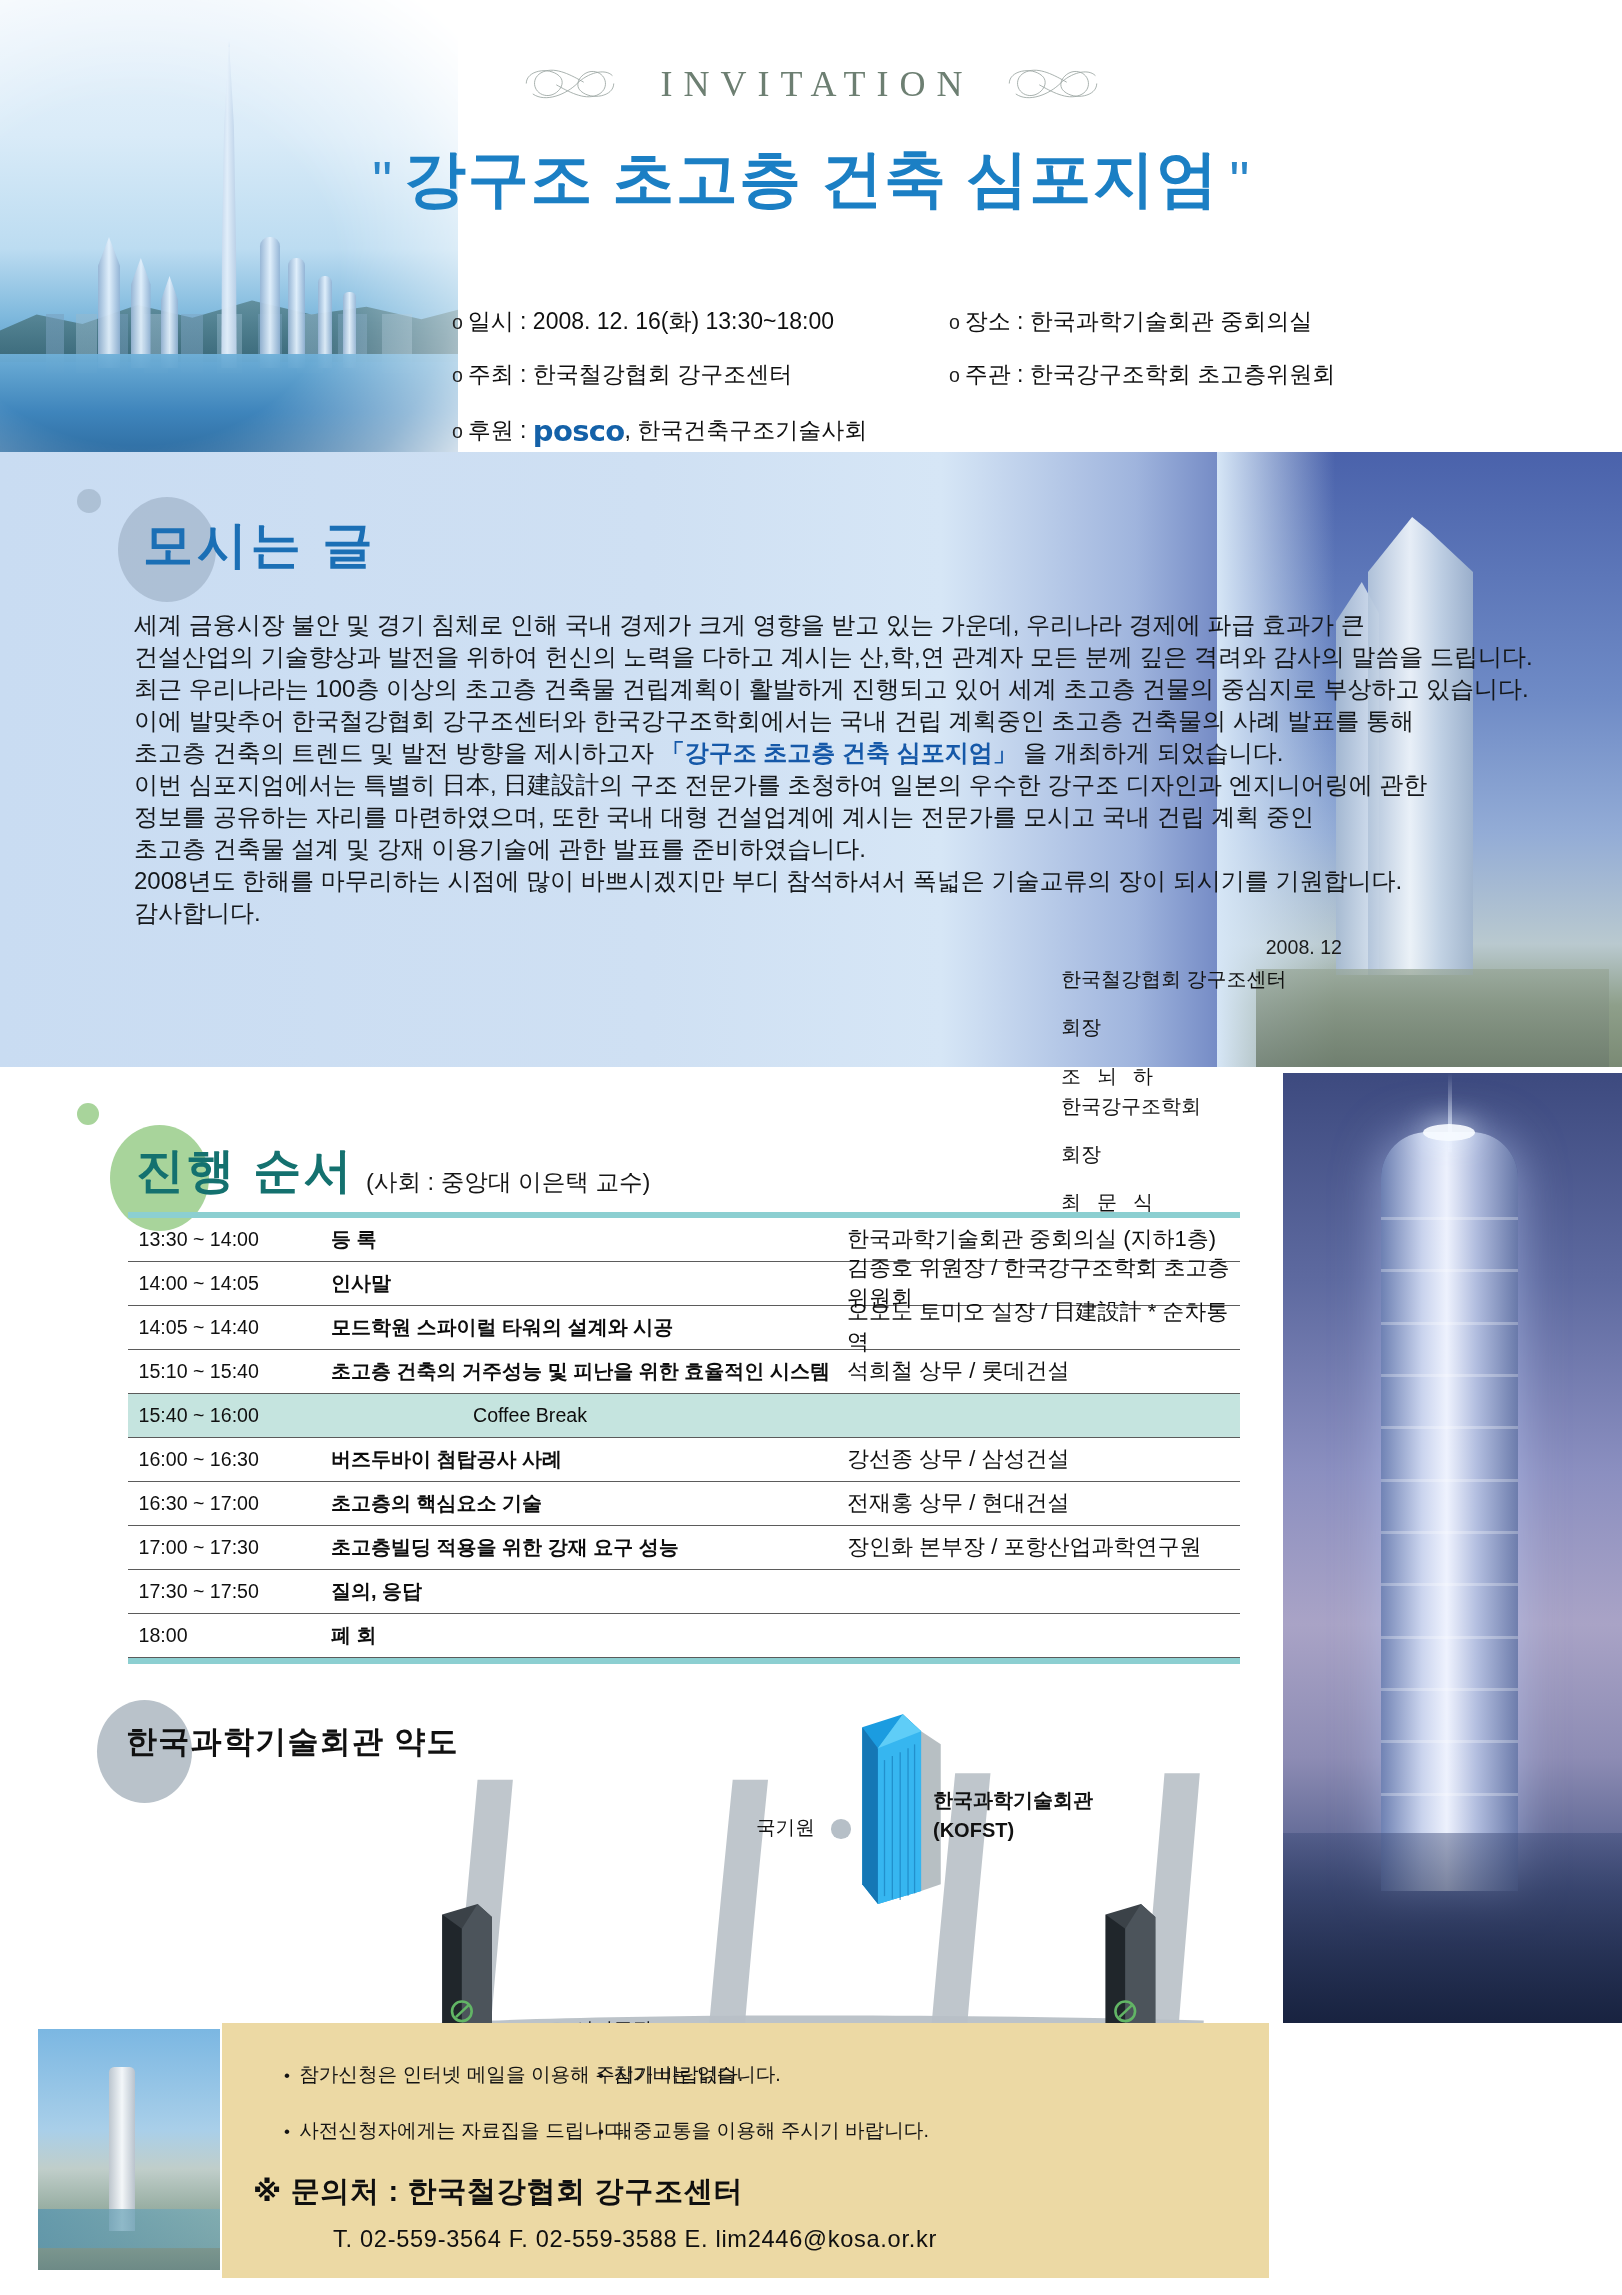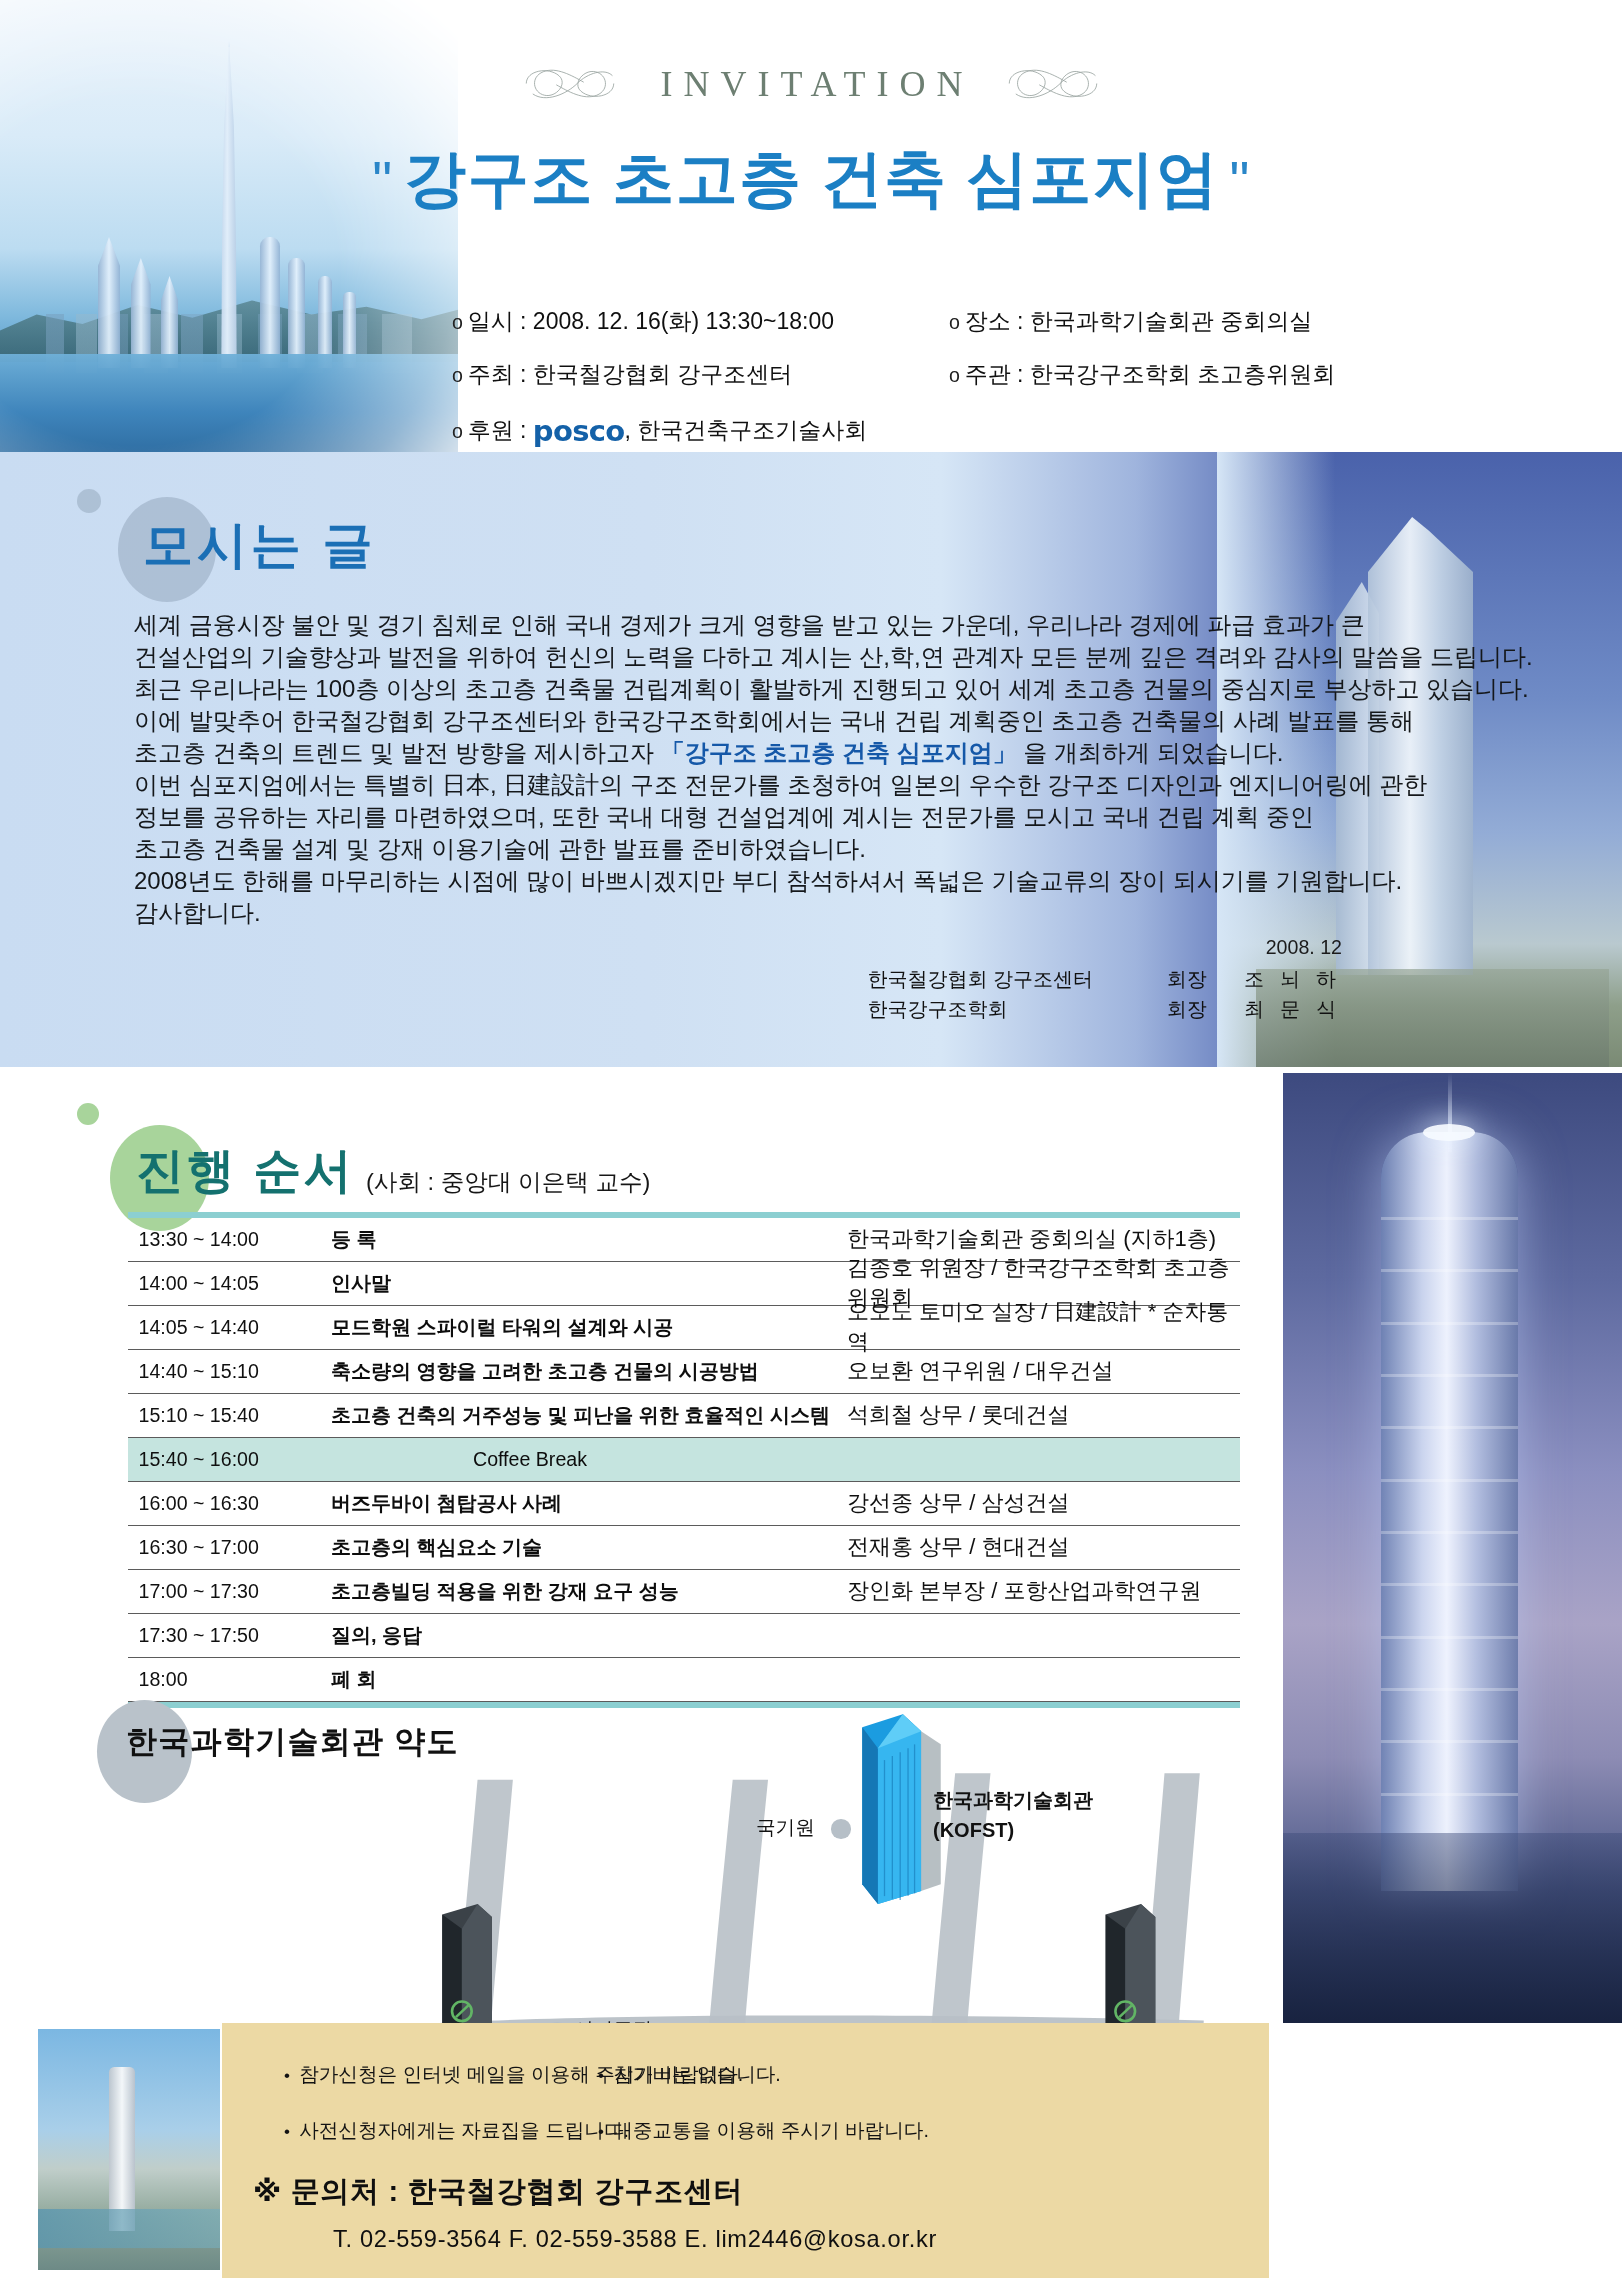--- a/index.html
+++ b/index.html
@@ -92,21 +92,21 @@
     background:rgba(150,170,190,.55);}
   .greet-title-blob{position:absolute;left:118px;top:497px;width:98px;height:105px;border-radius:50%;
     background:rgba(150,168,190,.55);}
   .greet-title{position:absolute;left:143px;top:512px;font-size:50px;font-weight:700;color:#1b6fb5;letter-spacing:3.9px;}
 
   .greet-body{position:absolute;left:134px;top:609px;width:1132px;}
   .greet-body p{font-size:24px;line-height:32px;color:#14171a;white-space:nowrap;}
   .greet-body .hl{color:#1558a8;font-weight:700;}
   .greet-sign{position:absolute;right:281px;top:936px;text-align:right;}
   .greet-sign .date{font-size:19.6px;color:#1b1b1b;margin-bottom:5.2px;}
-  .greet-sign .srow{font-size:20px;color:#111;display:flex;justify-content:flex-end;gap:18.3px;line-height:30px;}
+  .greet-sign .srow{font-size:20px;color:#111;display:flex;justify-content:flex-end;gap:18.3px;line-height:30px;flex-direction:column;}
   .greet-sign .org{width:281px;text-align:left;}
   .greet-sign .role{width:59px;text-align:left;}
   .greet-sign .nm{width:98px;text-align:left;letter-spacing:5.2px;}
 
   
   .program{position:absolute;left:0;top:1067px;width:1283px;}
   .prog-dot{position:absolute;left:77px;top:36px;width:22px;height:22px;border-radius:50%;background:#a8d49b;}
   .prog-blob{position:absolute;left:110px;top:58px;width:99px;height:106px;border-radius:50%;background:#a8d49b;}
   .prog-title{position:absolute;left:136px;top:72px;font-size:48px;font-weight:700;color:#14716f;letter-spacing:2.6px;}
   .prog-sub{position:absolute;left:366px;top:99px;font-size:23.6px;color:#161616;}
@@ -304,25 +304,20 @@
       <div class="c-time">14:00 ~ 14:05</div>
       <div class="c-topic">인사말</div>
       <div class="c-speaker">김종호 위원장 / 한국강구조학회 초고층위원회</div>
     </div>
     <div class="trow">
       <div class="c-time">14:05 ~ 14:40</div>
       <div class="c-topic">모드학원 스파이럴 타워의 설계와 시공</div>
       <div class="c-speaker">오오노 토미오 실장 / 日建設計  * 순차통역</div>
     </div>
     <div class="trow">
-      <div class="c-time">14:40 ~ 15:10</div>
-      <div class="c-topic">축소량의 영향을 고려한 초고층 건물의 시공방법</div>
-      <div class="c-speaker">오보환 연구위원 / 대우건설</div>
-    </div>
-    <div class="trow">
       <div class="c-time">15:10 ~ 15:40</div>
       <div class="c-topic">초고층 건축의 거주성능 및 피난을 위한 효율적인 시스템</div>
       <div class="c-speaker">석희철 상무 / 롯데건설</div>
     </div>
     <div class="trow coffee">
       <div class="c-time">15:40 ~ 16:00</div>
       <div class="c-topic">Coffee Break</div>
       <div class="c-speaker"></div>
     </div>
     <div class="trow">

